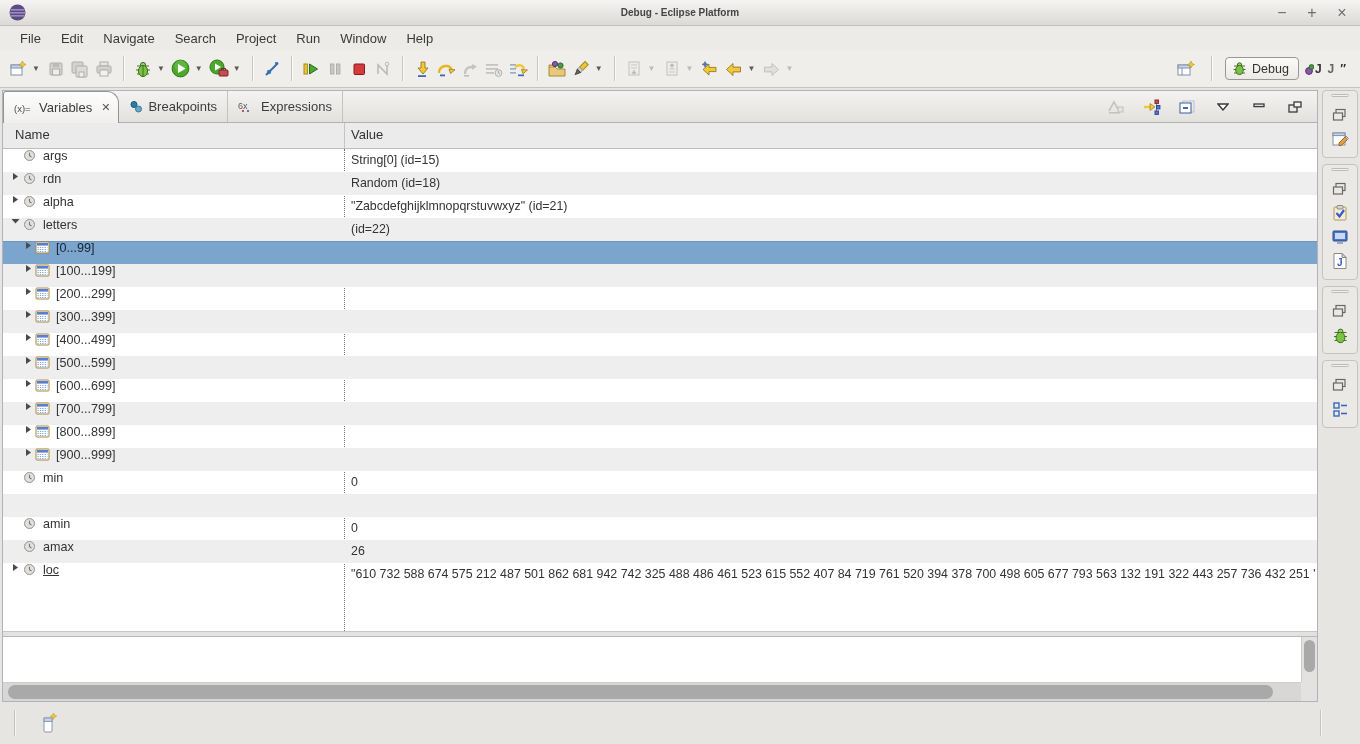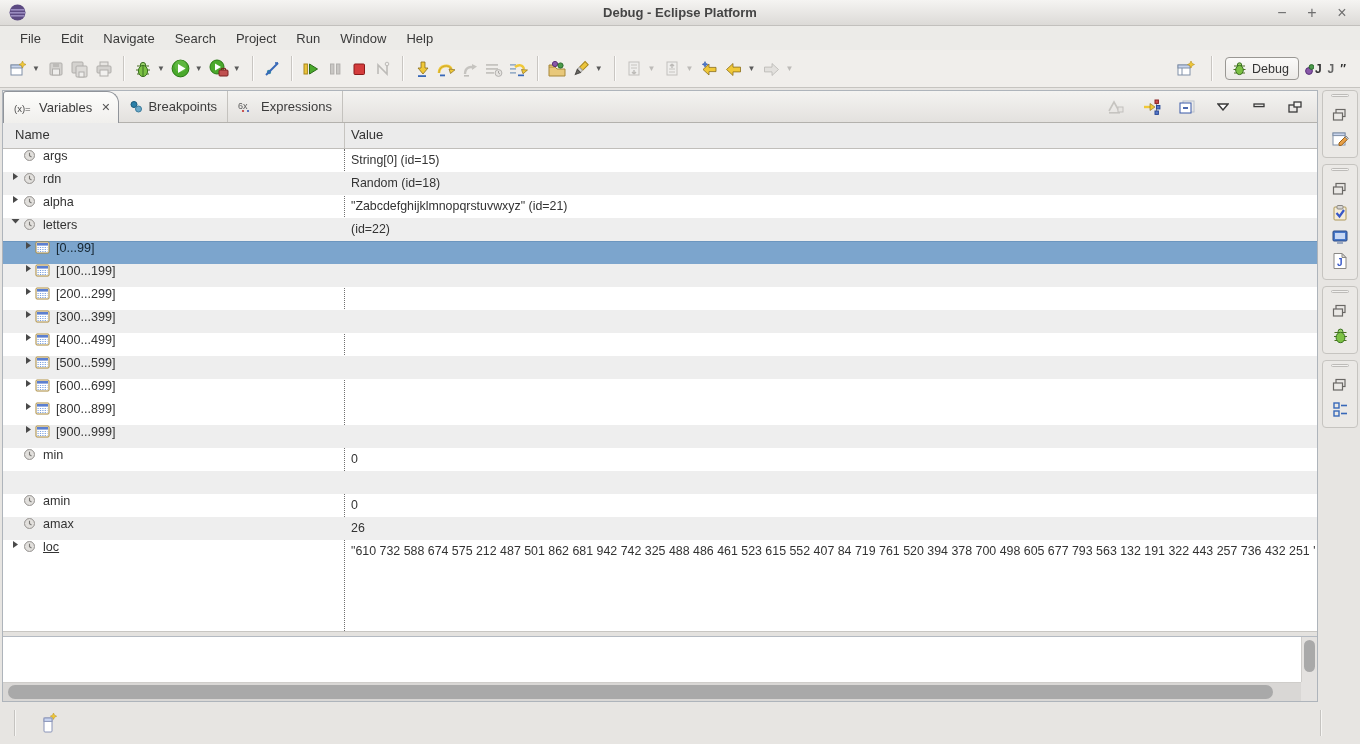--- a/index.html
+++ b/index.html
@@ -5,21 +5,21 @@
   * { margin:0; padding:0; box-sizing:border-box; }
   html,body { width:1360px; height:744px; overflow:hidden; }
   body { font-family:"Liberation Sans",sans-serif; background:#e7e5e2; position:relative; color:#333; }
 
   
   .titlebar { position:absolute; left:0; top:0; width:1360px; height:26px;
     background:linear-gradient(#f5f4f2,#dcdad7); border-bottom:1px solid #c2c0bd;
     display:flex; align-items:center; }
   .titlebar .logo { margin-left:9px; width:17px; height:17px; }
   .titlebar .title { position:absolute; left:0; right:0; text-align:center;
-    font-size:13px; font-weight:bold; color:#454545; }
+    font-size:10px; font-weight:bold; color:#454545; }
   .win-controls { position:absolute; right:10px; top:0; height:26px; display:flex; gap:14px; align-items:center; }
   .win-controls span { font-size:16px; color:#6f6f6f; width:16px; text-align:center; cursor:default; line-height:16px; }
 
   
   .menubar { position:absolute; left:0; top:26px; width:1360px; height:24px;
     background:#ecebe8; display:flex; align-items:center; padding-left:10px; }
   .menu-item { font-size:13px; color:#3a3a3a; padding:3px 10px; cursor:default; }
 
   
   .toolbar { position:absolute; left:0; top:50px; width:1360px; height:38px;
@@ -643,20 +643,42 @@
                 <line x1="2.5" y1="6.5" x2="12.5" y2="6.5"></line>
                 <line x1="2.5" y1="8.5" x2="12.5" y2="8.5"></line>
                 <line x1="2.5" y1="10.5" x2="12.5" y2="10.5"></line>
               </g>
             </svg>
           </span>
           <span class="rname">[600...699]</span>
         </div>
         <div class="tcell-value"></div>
       </div>
+      <div class="trow stripe">
+        <div class="tcell-name" style="padding-left: 19px;">
+          <span class="arrow">
+            <svg width="6" height="9">
+              <polygon points="1,1 6,4.5 1,8" fill="#4a4a4a"></polygon>
+            </svg>
+          </span>
+          <span class="row-icon">
+            <svg width="15" height="13">
+              <rect x="1" y="1" width="13" height="11" rx="1" fill="#fff" stroke="#a8883a"></rect>
+              <rect x="2" y="2" width="11" height="2.6" fill="#5b7fd0"></rect>
+              <g stroke="#7aa0e0" stroke-width="1" stroke-dasharray="1.2,1.2">
+                <line x1="2.5" y1="6.5" x2="12.5" y2="6.5"></line>
+                <line x1="2.5" y1="8.5" x2="12.5" y2="8.5"></line>
+                <line x1="2.5" y1="10.5" x2="12.5" y2="10.5"></line>
+              </g>
+            </svg>
+          </span>
+          <span class="rname">[700...799]</span>
+        </div>
+        <div class="tcell-value"></div>
+      </div>
       <div class="trow">
         <div class="tcell-name" style="padding-left: 19px;">
           <span class="arrow">
             <svg width="6" height="9">
               <polygon points="1,1 6,4.5 1,8" fill="#4a4a4a"></polygon>
             </svg>
           </span>
           <span class="row-icon">
             <svg width="15" height="13">
               <rect x="1" y="1" width="13" height="11" rx="1" fill="#fff" stroke="#a8883a"></rect>

